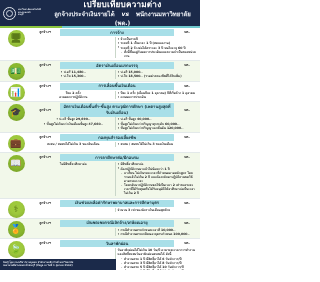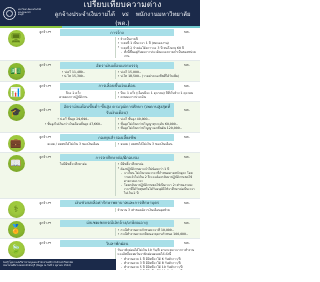--- a/index.html
+++ b/index.html
@@ -2,21 +2,21 @@
 <html><head>
 <meta charset="utf-8">
 <style>
   html,body{margin:0;padding:0;}
   body{
     width:200px;height:282px;overflow:hidden;
     background:#ffffff;
     font-family:"DejaVu Sans","Liberation Sans",sans-serif;
     -webkit-font-smoothing:antialiased;
   }
-  .page{position:relative;width:200px;height:270px;overflow:hidden;background:#404040;}
+  .page{position:relative;width:200px;height:270px;overflow:hidden;background:#404040;font-weight:bold;}
 
   
   .header{
     position:relative;height:26px;background:#1b2a4a;
     display:flex;align-items:center;
   }
   .logo-wrap{width:48px;display:flex;align-items:center;gap:2px;padding-left:3px;}
   .logo-seal{
     width:11px;height:11px;border-radius:50%;
     background:#1b2a4a;border:1.1px solid #dfe4ec;

